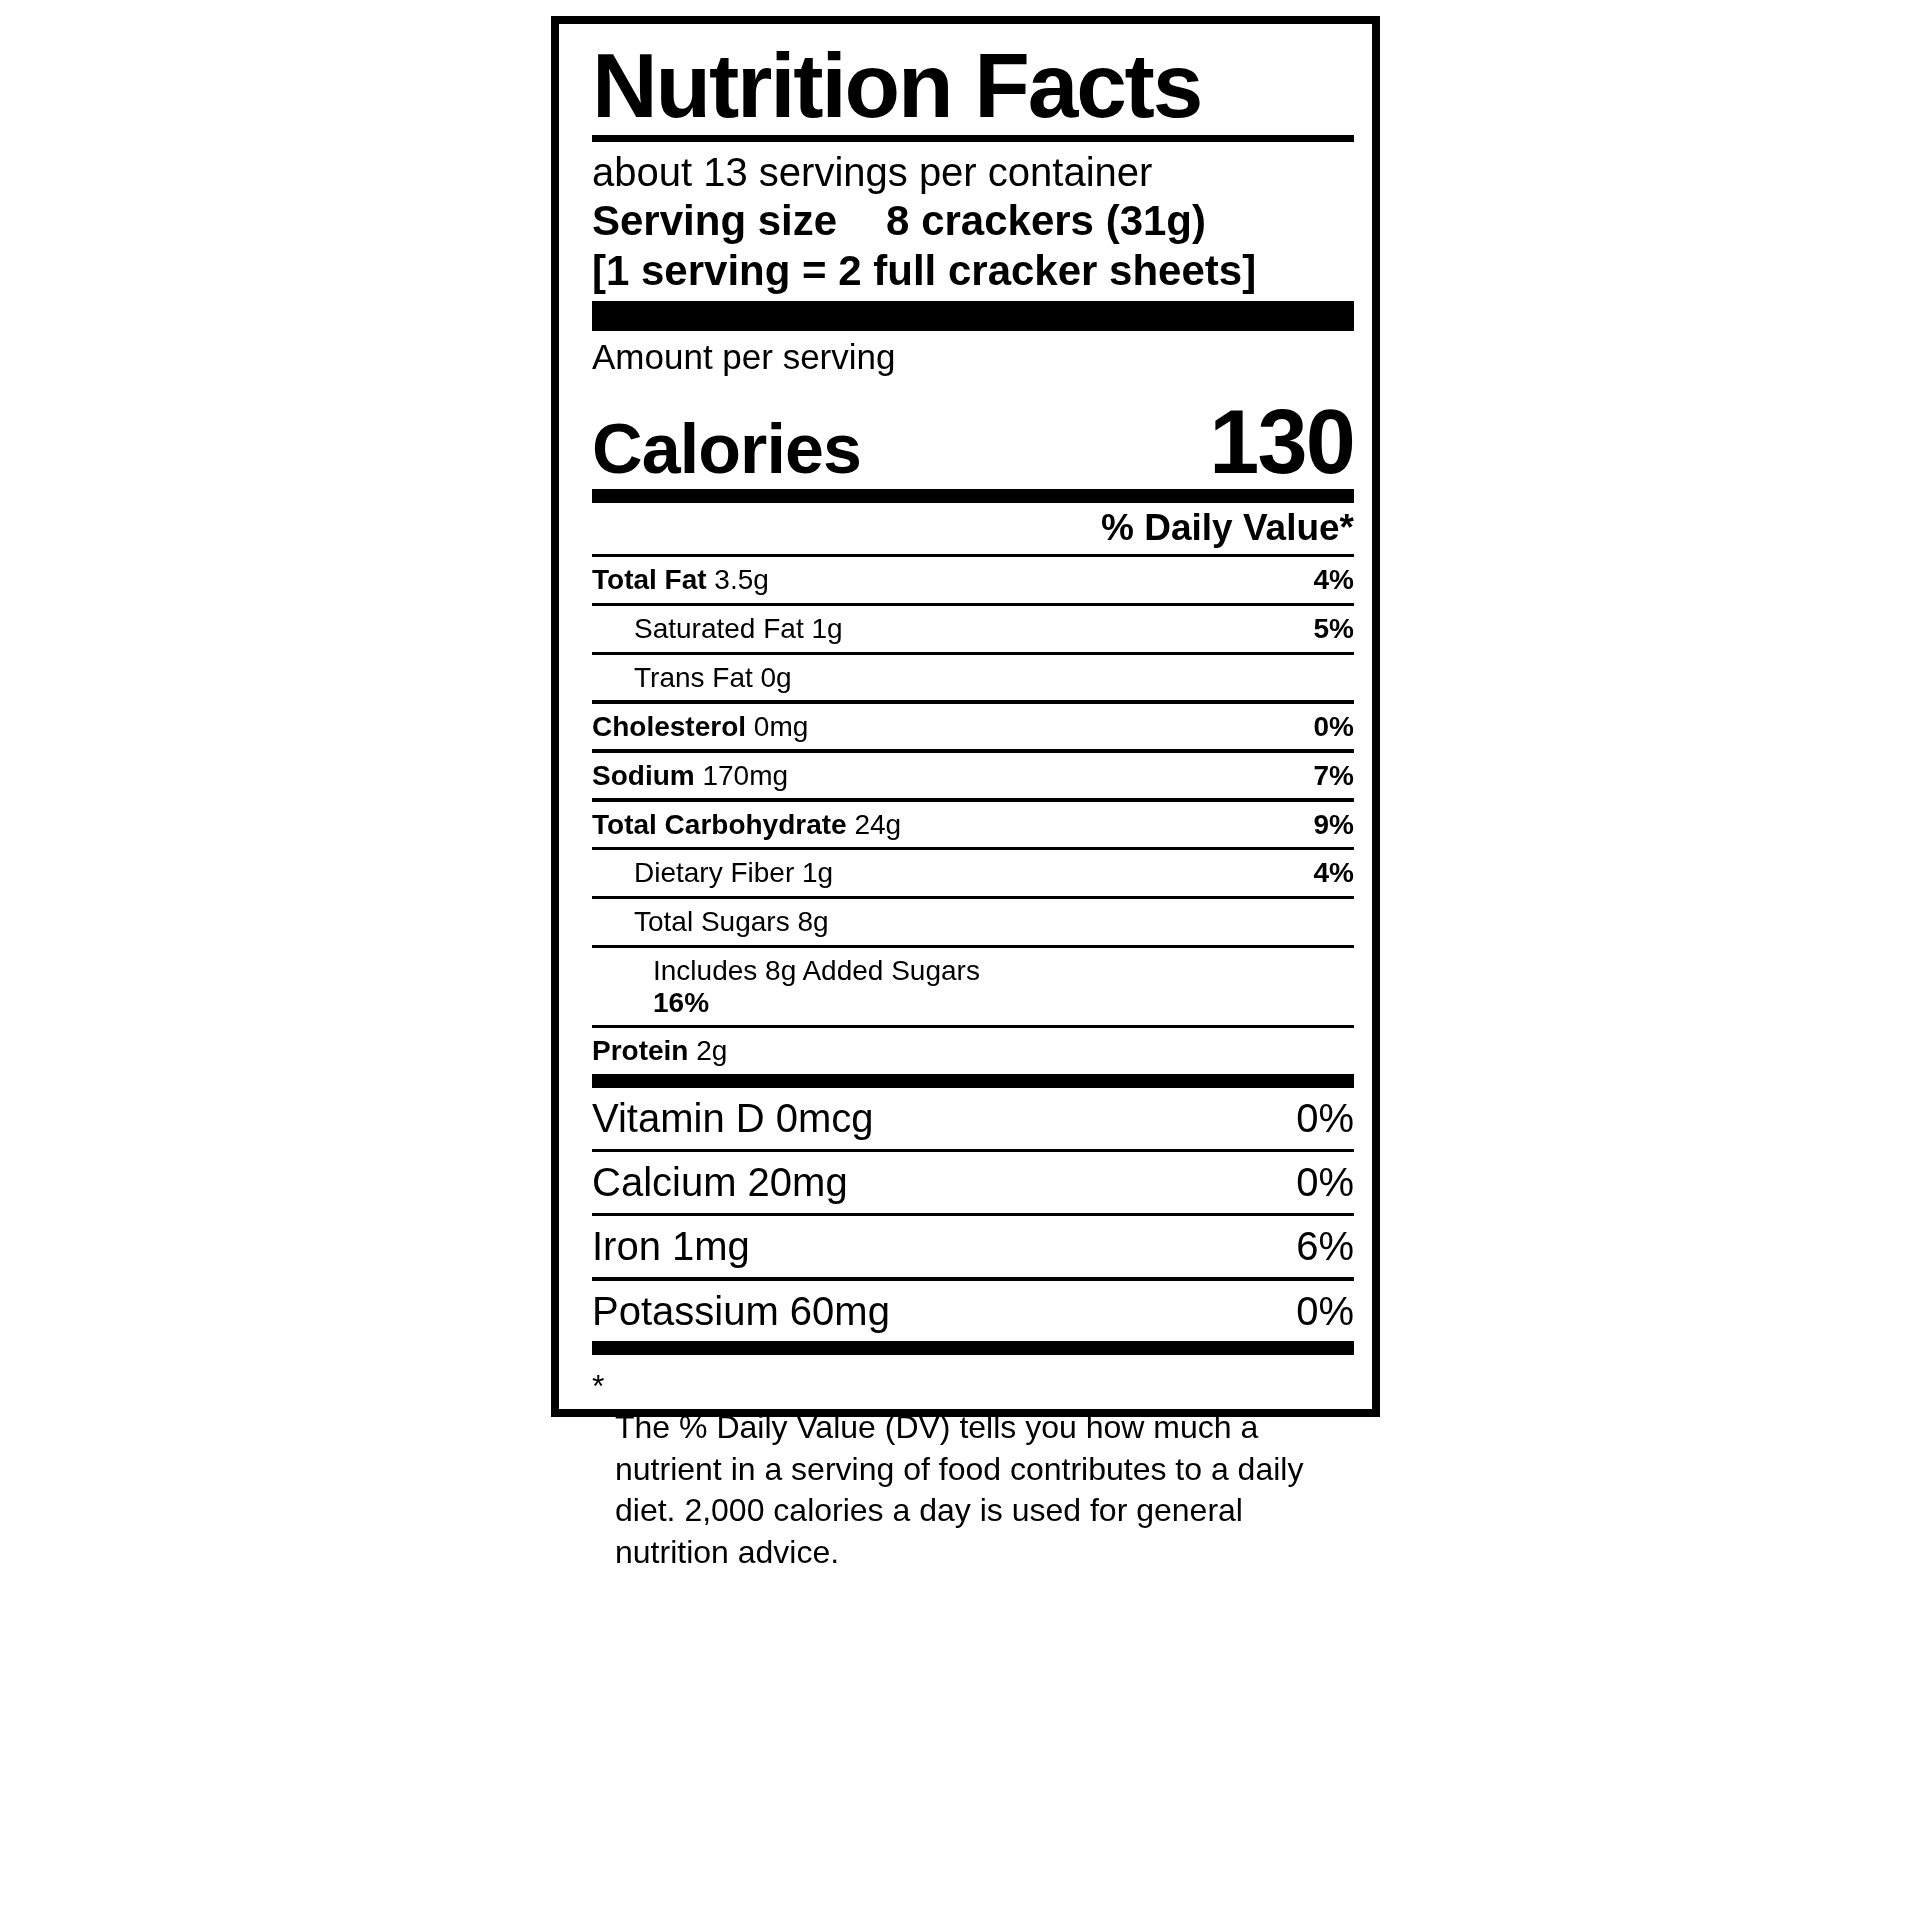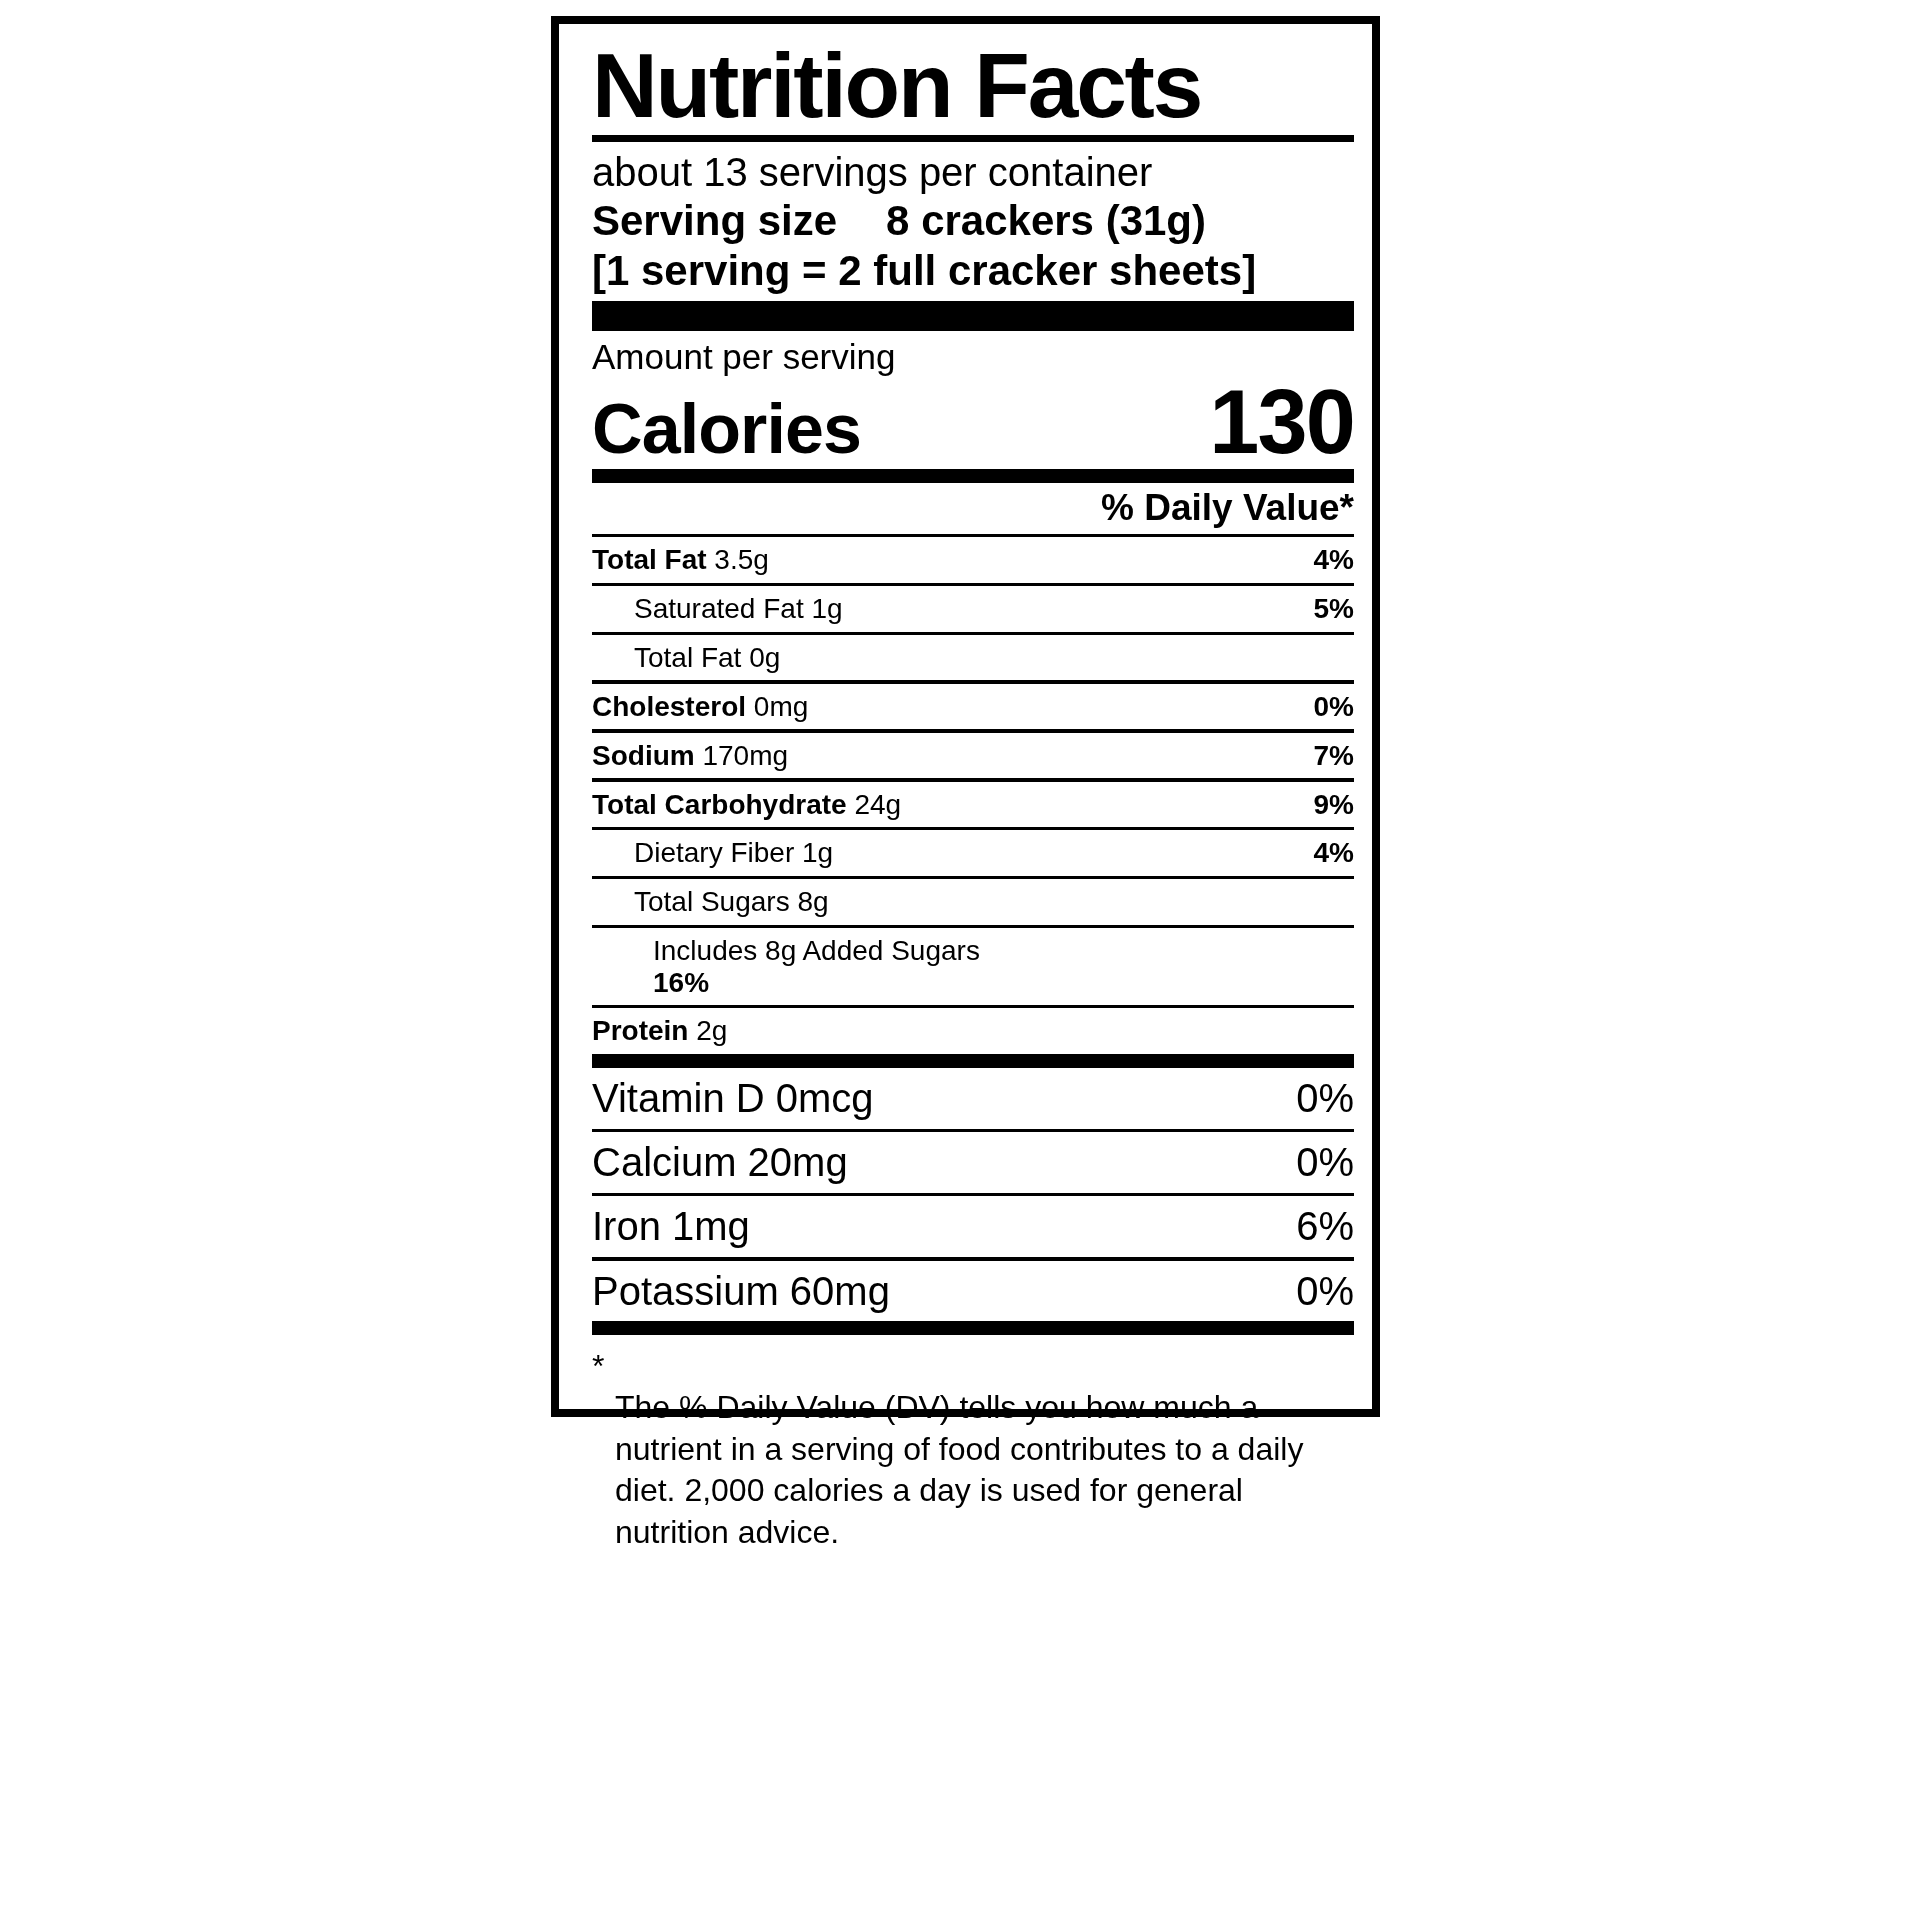--- a/index.html
+++ b/index.html
@@ -109,20 +109,21 @@
     font-size: 70px;
     font-weight: bold;
     letter-spacing: -0.9px;
     line-height: 1.0;
   }
   .calories-value {
     font-size: 90px;
     font-weight: bold;
     letter-spacing: -1.8px;
     line-height: 1.0;
+    margin-top: 20px;
   }
 
   .dv-header {
     text-align: right;
     font-size: 37px;
     font-weight: bold;
     padding: 5.3px 0 5.3px 0;
     line-height: 1.1;
   }
 
@@ -198,21 +199,21 @@
       </div>
       <div class="rule-thin"></div>
 
       <div class="row indent-1">
         <span class="name">Saturated Fat 1g</span>
         <span class="pct">5%</span>
       </div>
       <div class="rule-thin"></div>
 
       <div class="row indent-1">
-        <span class="name">Total Fat 0g</span>
+        <span class="name">Trans Fat 0g</span>
         <span class="pct"></span>
       </div>
       <div class="rule-thin"></div>
 
       <div class="row">
         <span class="name"><b>Cholesterol</b><span> 0mg</span></span>
         <span class="pct">0%</span>
       </div>
       <div class="rule-thin"></div>
 

